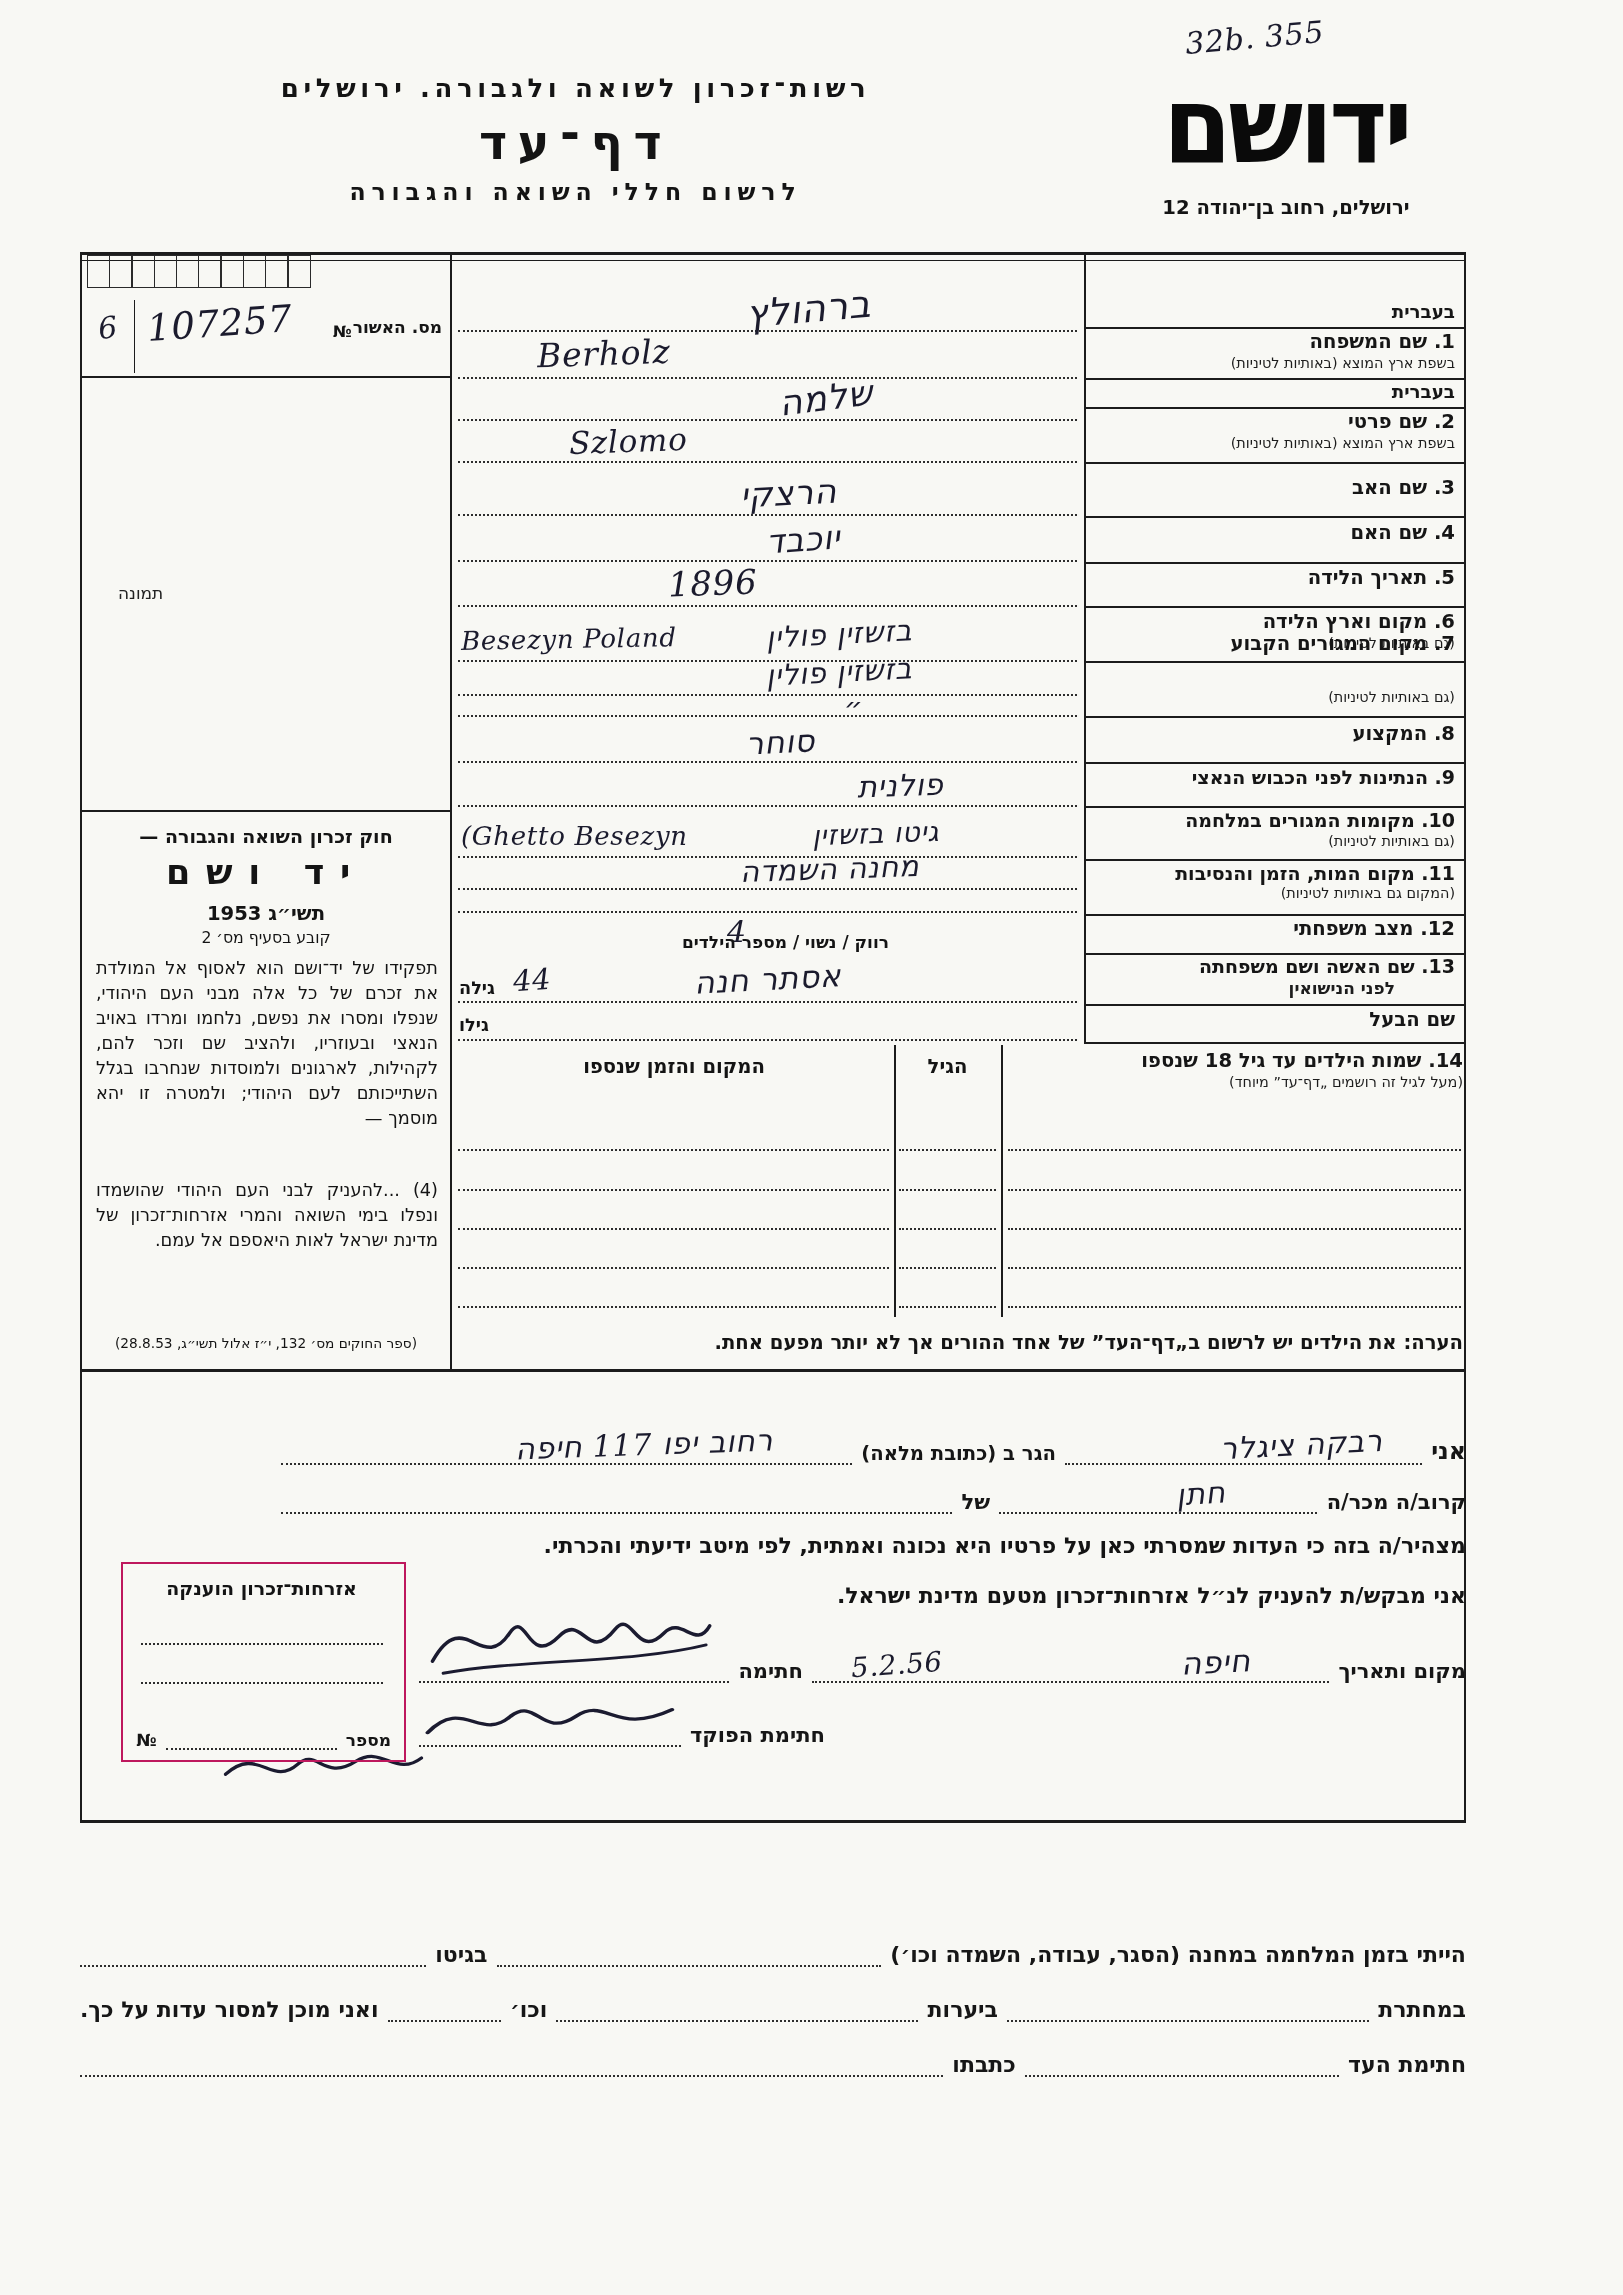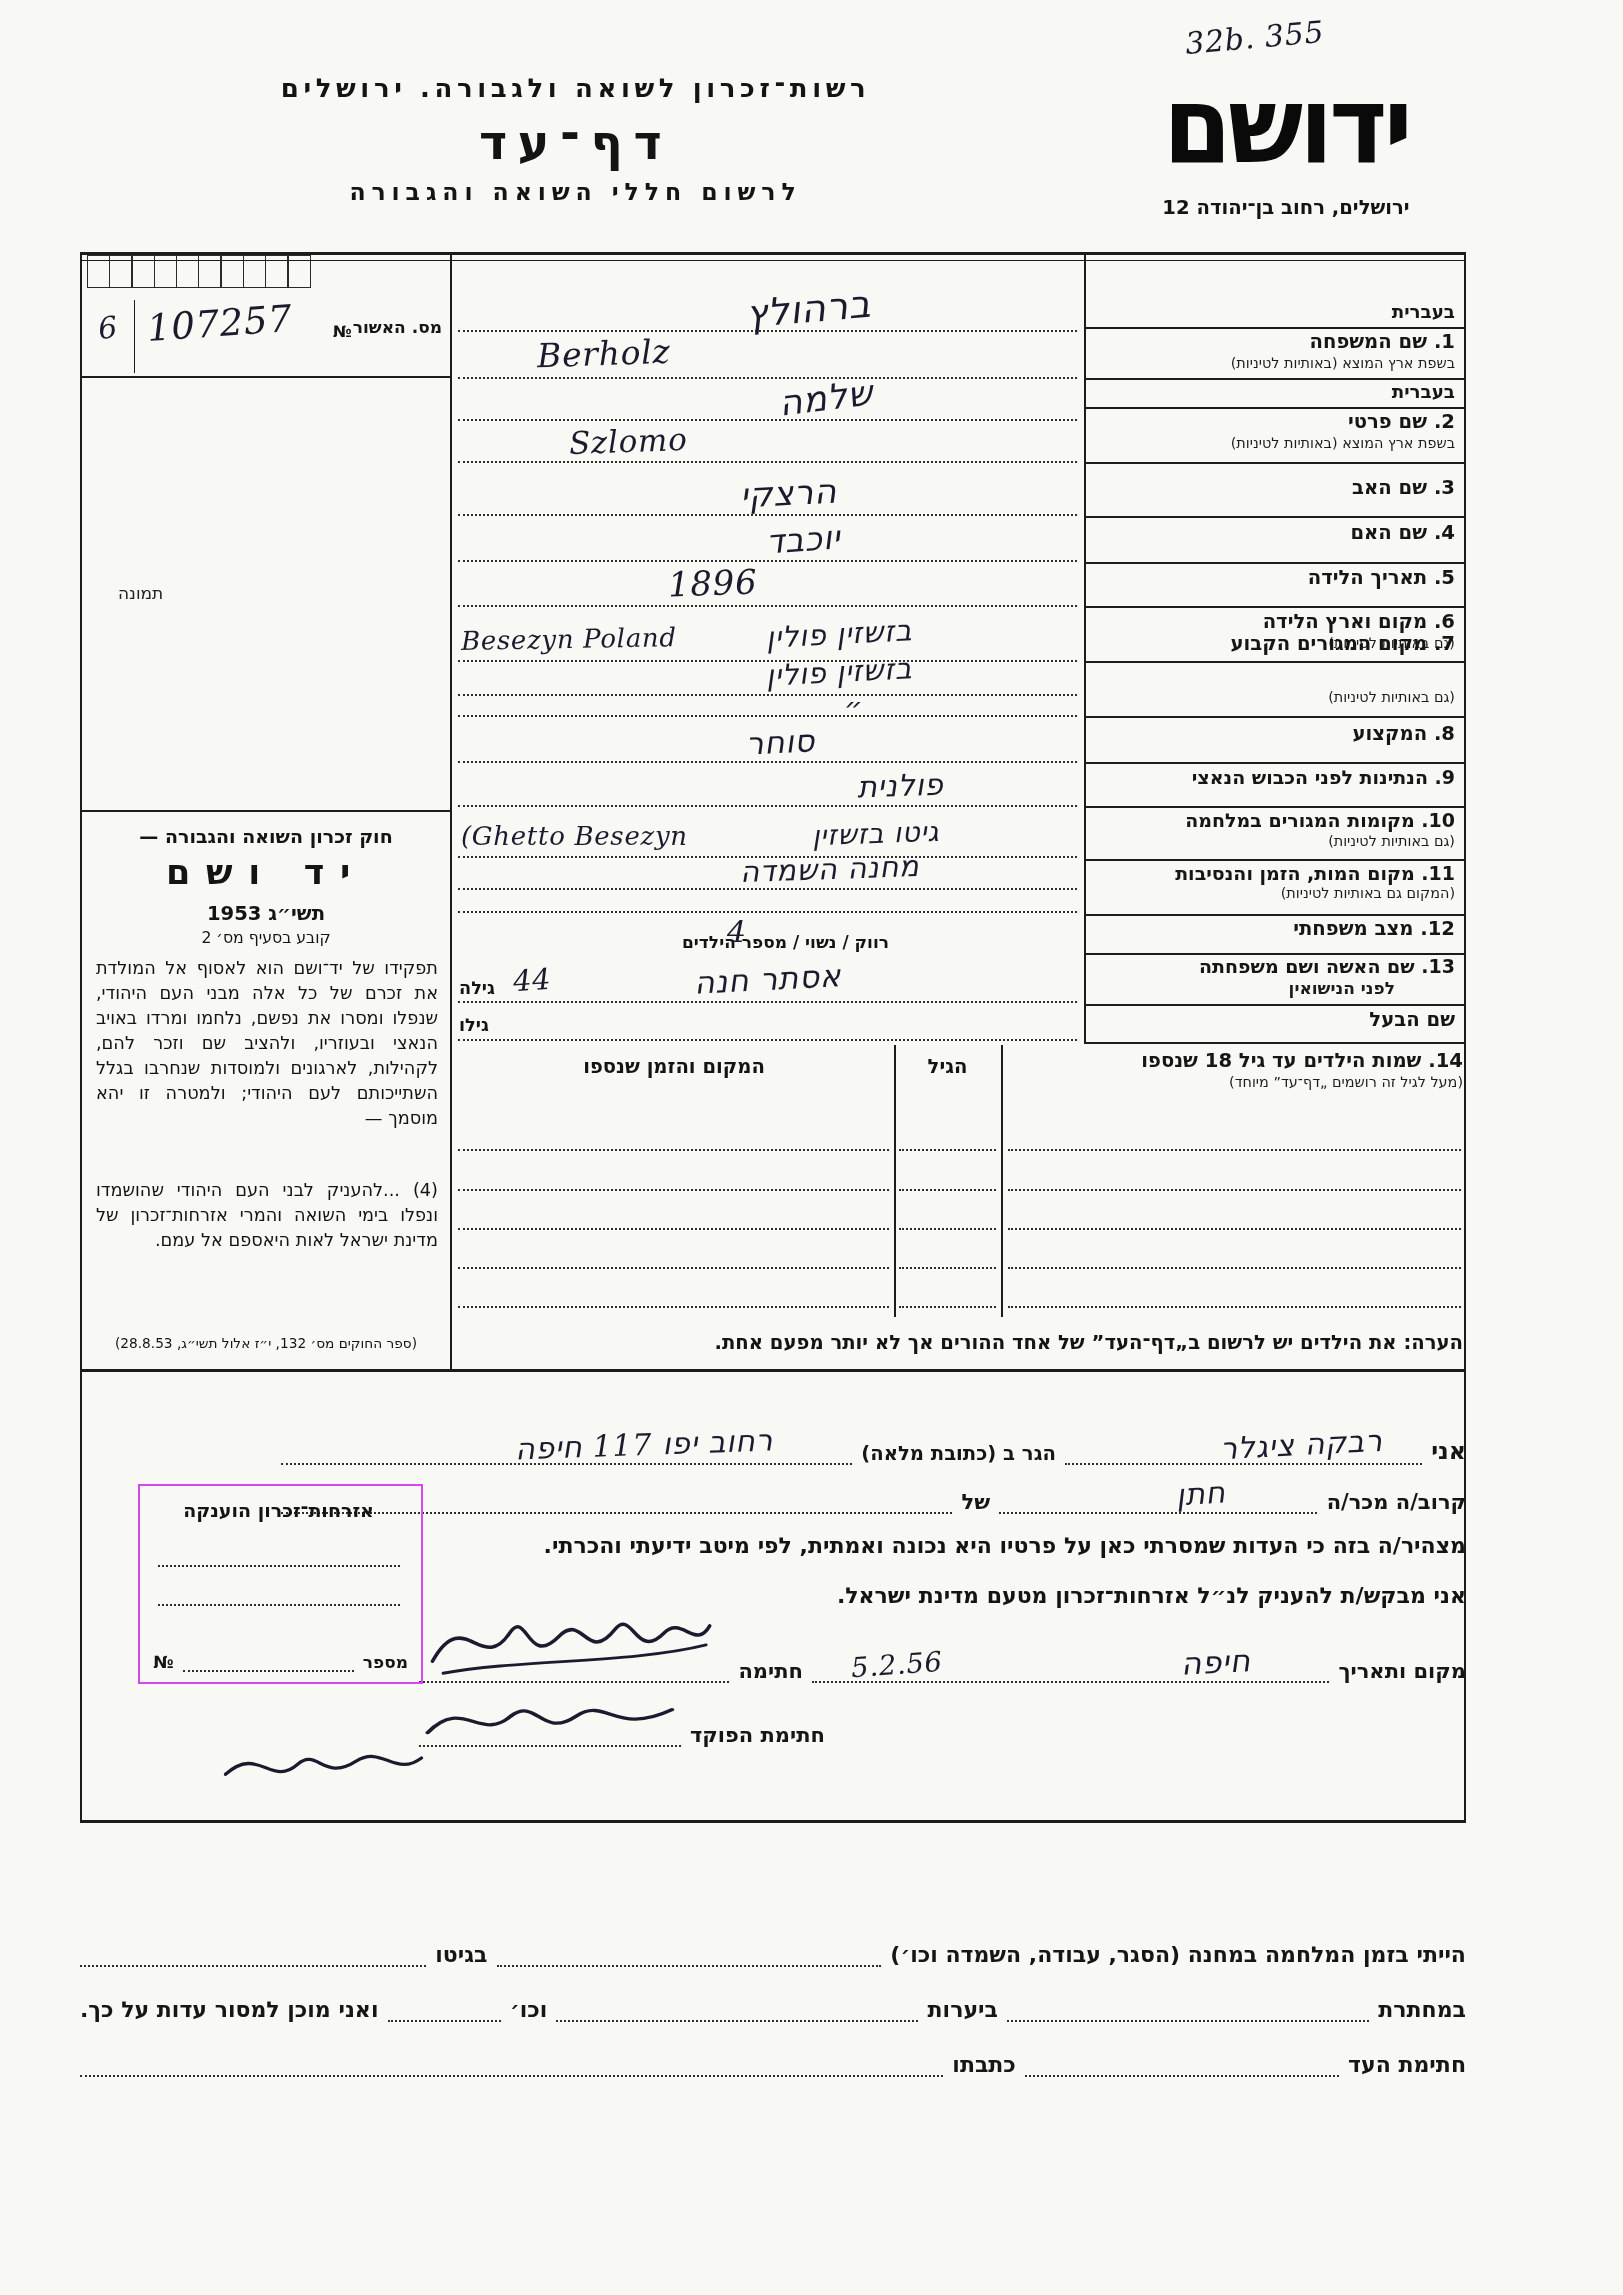--- a/index.html
+++ b/index.html
@@ -251,21 +251,21 @@
       <svg class="scrawl" style="left:0;bottom:-3.9px;width:100%;height:59px;" viewBox="0 0 300 90" preserveAspectRatio="none">
         <path d="M10 65 C50 10 70 80 105 40 C135 10 140 75 180 40 C215 10 225 70 290 30" stroke-width="5"></path>
       </svg>
     </div>
   </div>
 
   <svg class="scrawl" style="left:219px;top:1735px;width:209px;height:59px;" viewBox="0 0 320 90" preserveAspectRatio="none">
     <path d="M10 60 C60 15 80 80 120 45 C150 18 160 72 210 40 C250 15 270 65 310 35" stroke-width="5"></path>
   </svg>
 
-  <div class="abs" style="left:121px;top:1484px;width:281px;height:196px;border:2px solid #d946ef;margin-left:17px;">
+  <div class="abs" style="left:121px;top:1562px;width:281px;height:196px;border:2px solid #be185d;">
     <div class="abs rtl" style="left:6.5px;top:13px;width:264px;text-align:center;font-size:19px;font-weight:bold;">אזרחות־זכרון הוענקה</div>
     <div class="dotl" style="left:18.3px;top:79px;width:242px;"></div>
     <div class="dotl" style="left:18.3px;top:118px;width:242px;"></div>
     <div class="flexrow" style="left:13px;bottom:10.5px;width:255px;height:26px;">
       <span style="font-size:17px;">מספר</span>
       <div class="leader" style="flex:1;height:22px;"></div>
       <span style="font-size:17px;">№</span>
     </div>
   </div>
 

